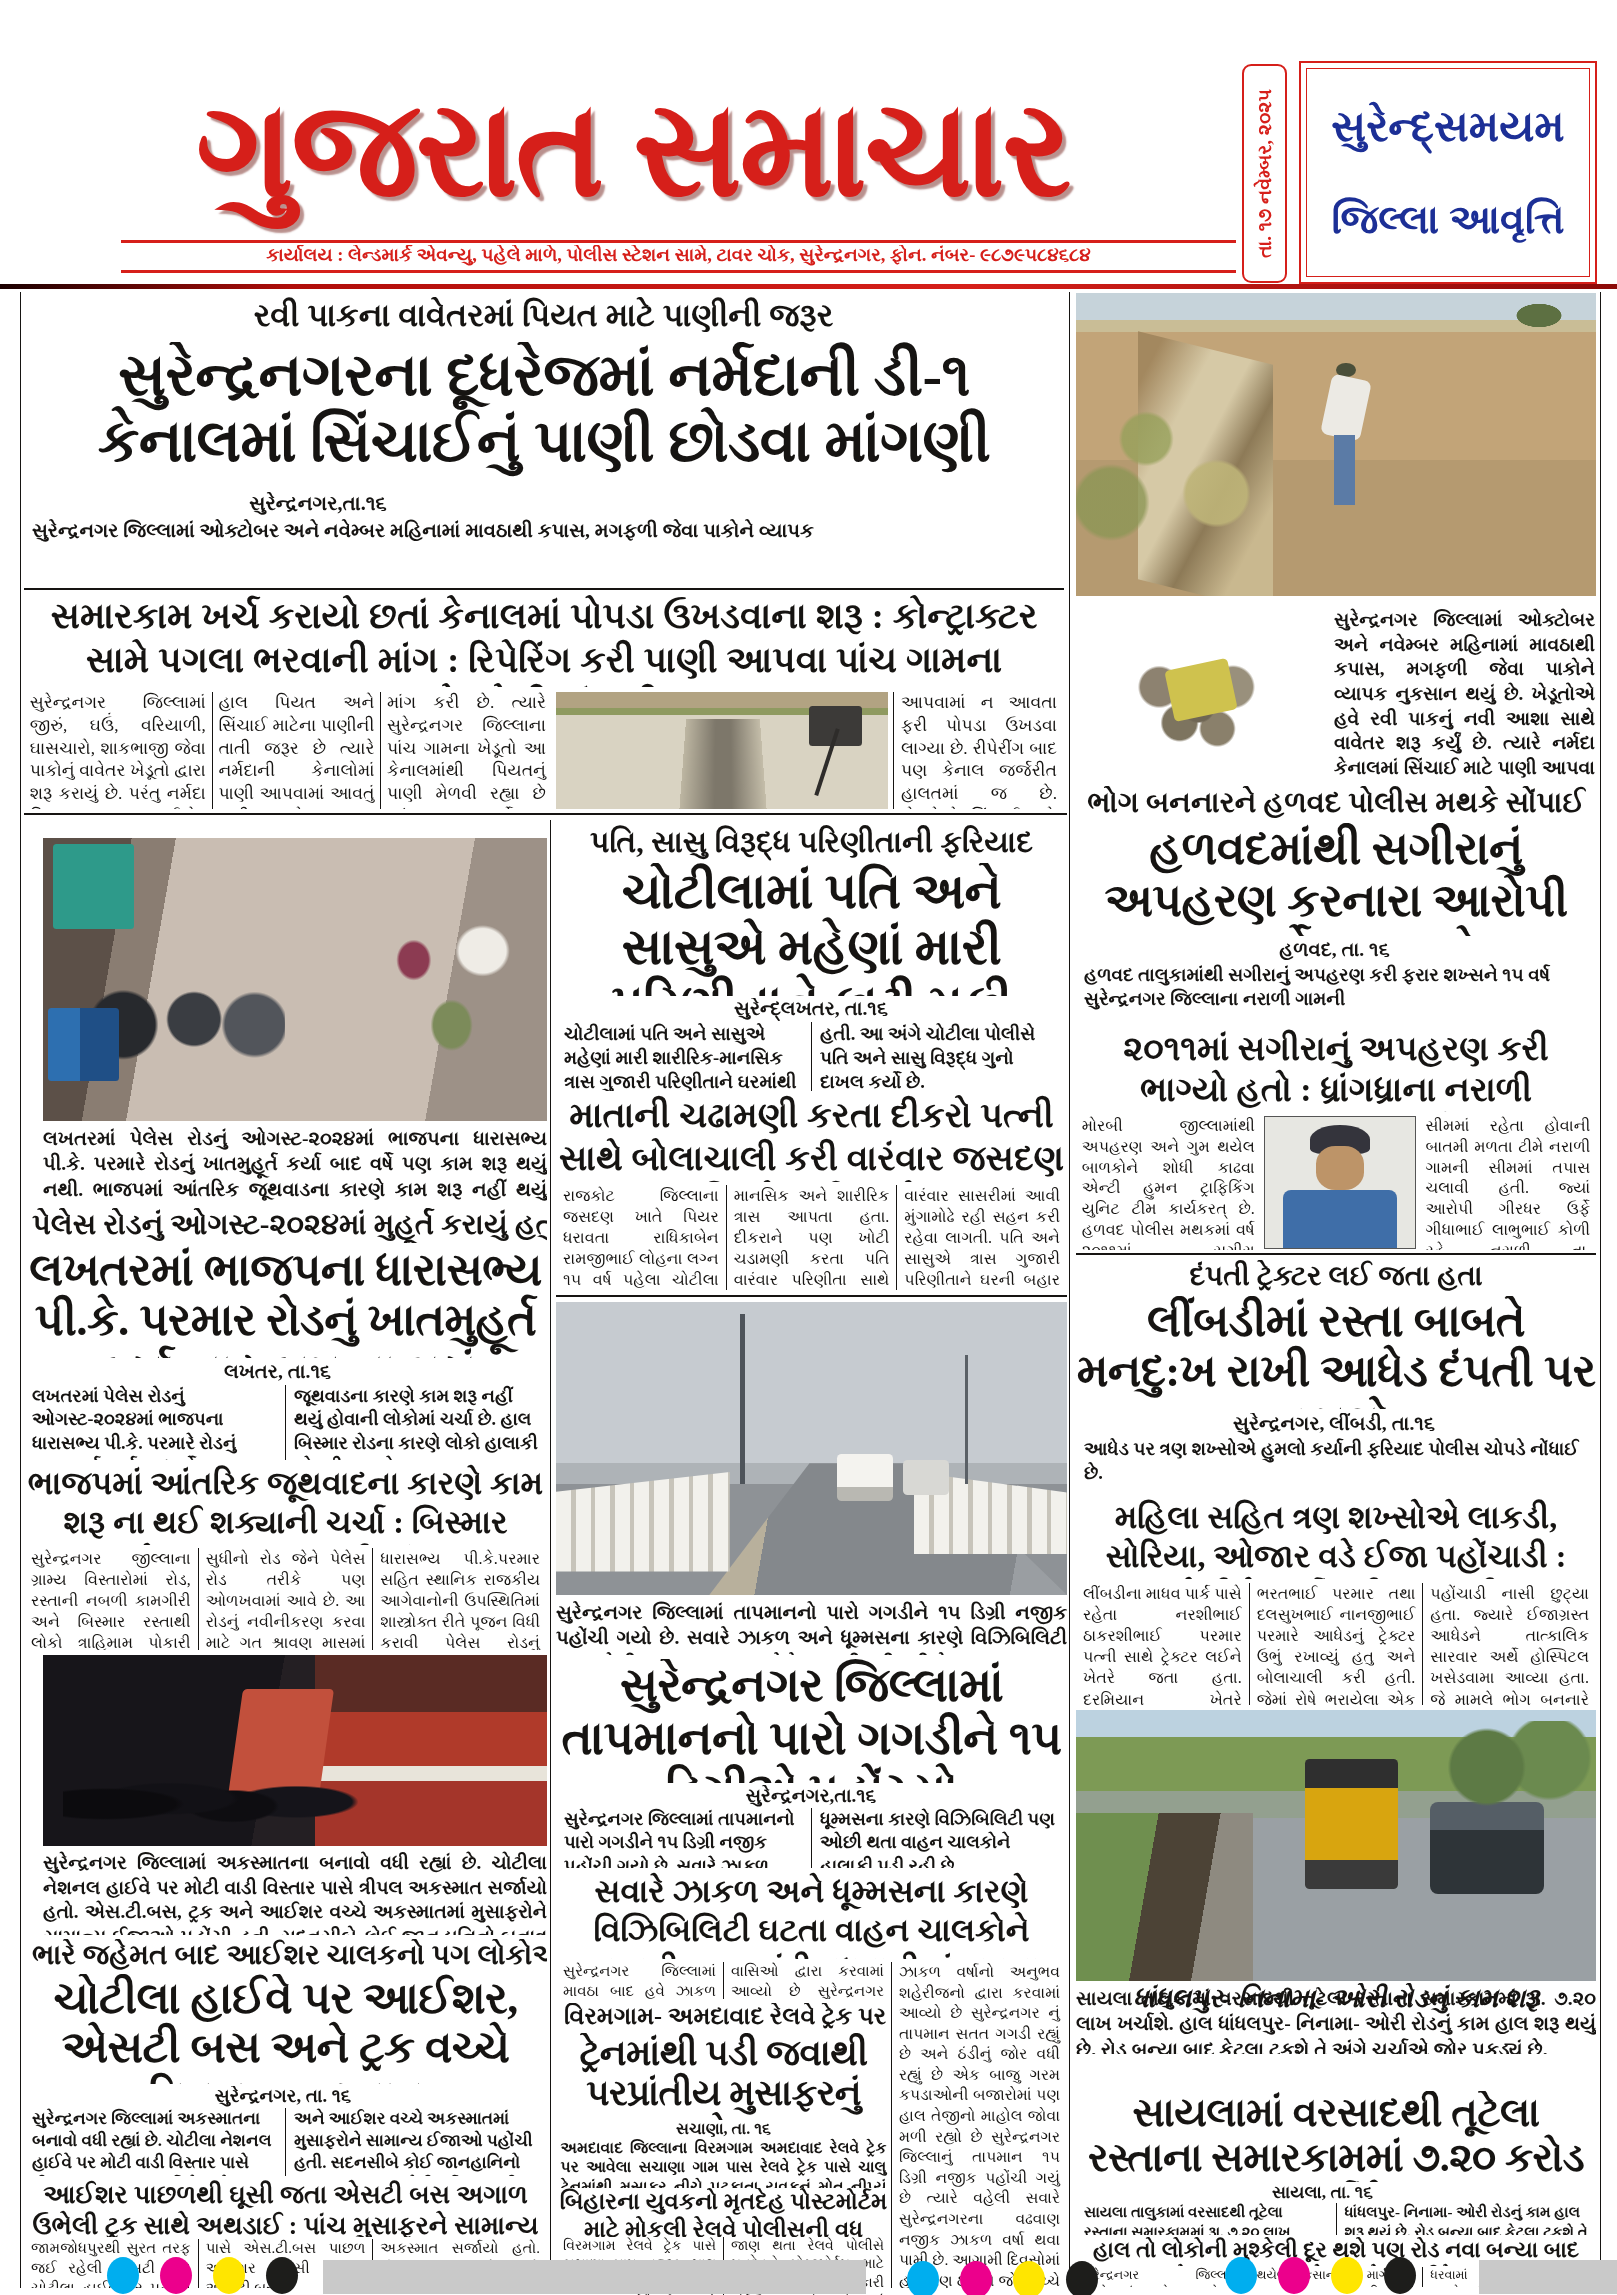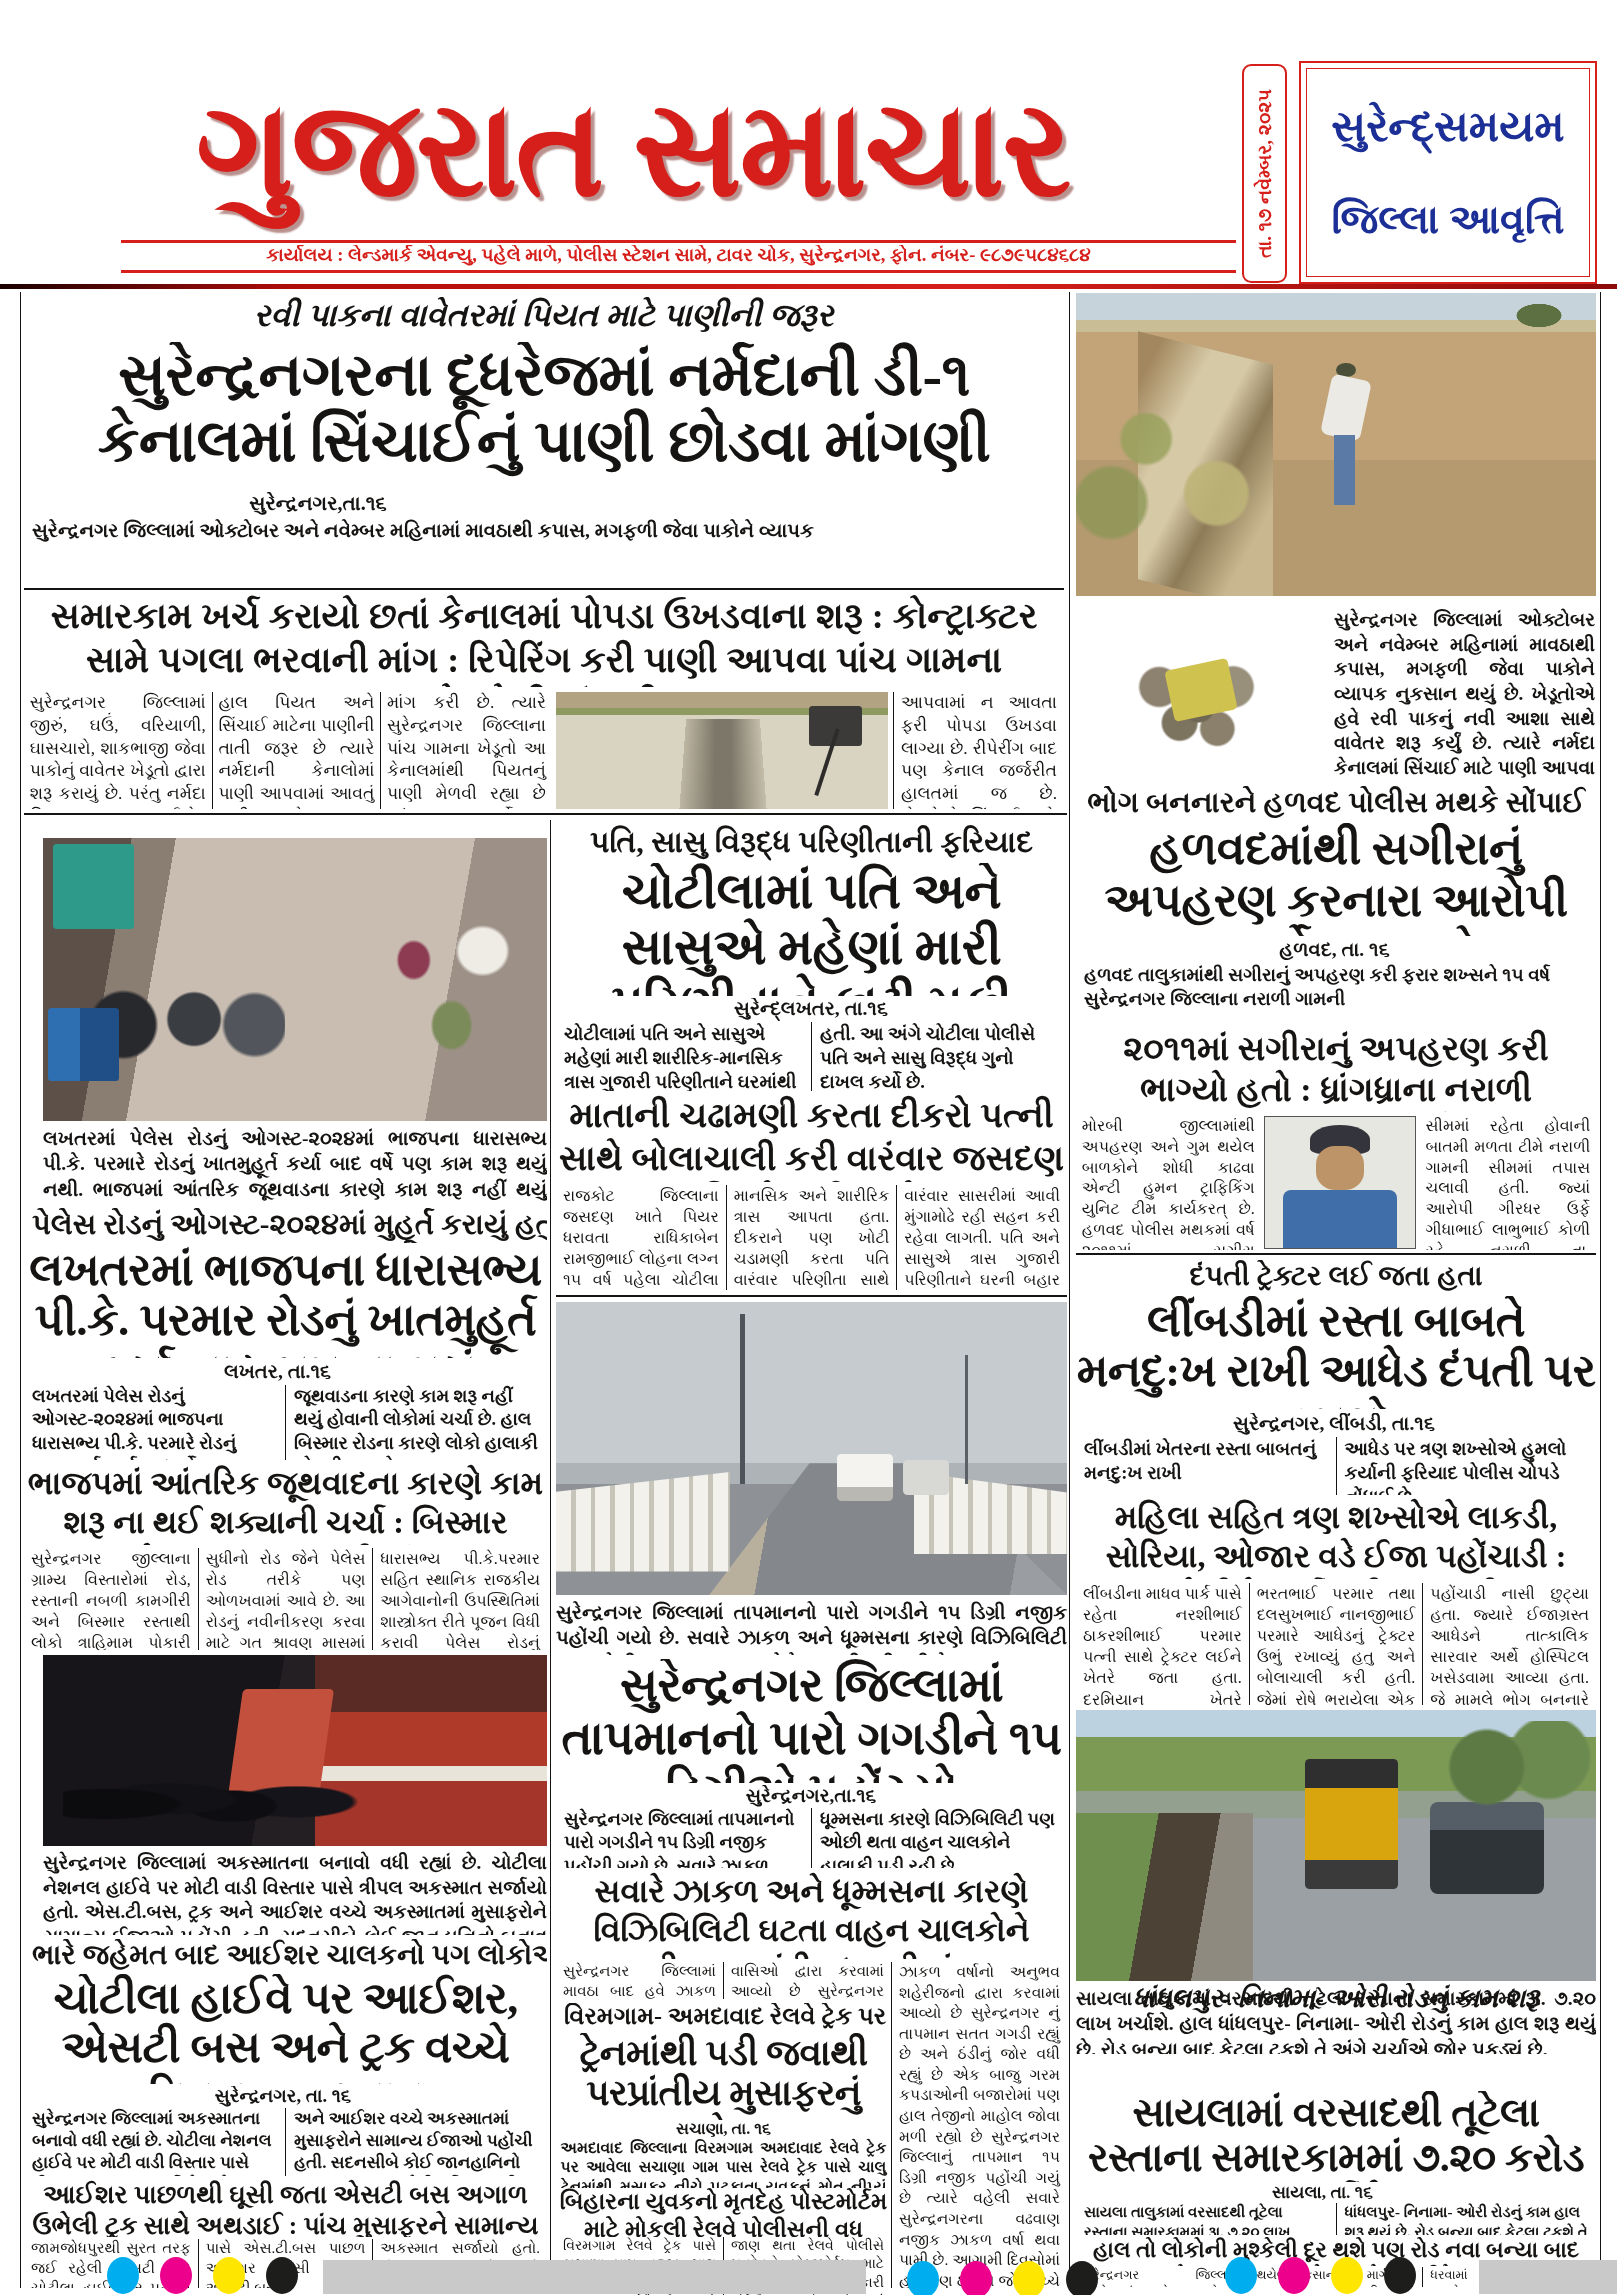--- a/index.html
+++ b/index.html
@@ -43,21 +43,21 @@
     <span style="font-size:40px;font-weight:bold;color:#1c2f96;">જિલ્લા આવૃત્તિ</span>
   </div>
 </div>
 <div class="abs" style="left:0;top:284px;width:1617px;height:5.2px;background:linear-gradient(90deg,#1a0000,#b00d0a 18%,#d61f1a 60%,#8c0a08);"></div>
 
 <div class="vline" style="left:19.6px;top:292px;height:1996px;"></div>
 <div class="vline" style="left:1600px;top:292px;height:1996px;"></div>
 <div class="vline" style="left:1069px;top:292px;height:1996px;"></div>
 <div class="vline" style="left:550px;top:820px;height:1467px;"></div>
 
-<div class="kicker" style="left:139px;top:297px;width:809px;height:39px;font-size:32px;position:absolute;font-style:italic;">
+<div class="kicker" style="left:139px;top:297px;width:809px;height:39px;font-size:32px;position:absolute;">
   <span>રવી પાકના વાવેતરમાં પિયત માટે પાણીની જરૂર</span>
 </div>
 <div class="headline abs" style="left:24px;top:342px;width:1040px;height:146px;font-size:59px;">સુરેન્દ્રનગરના દૂધરેજમાં નર્મદાની ડી-૧ કેનાલમાં સિંચાઈનું પાણી છોડવા માંગણી</div>
 <div class="dateline abs" style="left:191px;top:492px;width:254px;height:24px;font-size:20px;">સુરેન્દ્રનગર,તા.૧૬</div>
 <div class="lead2 abs" style="left:24px;top:518px;width:1040px;height:67px;font-size:19.6px;">
   <div>સુરેન્દ્રનગર જિલ્લામાં ઓક્ટોબર અને નવેમ્બર મહિનામાં માવઠાથી કપાસ, મગફળી જેવા પાકોને વ્યાપક</div>
 </div>
 <div class="rule" style="left:24px;top:588px;width:1040px;height:1.7px;"></div>
 <div class="subhead abs" style="left:24px;top:595px;width:1040px;height:92px;font-size:36px;">સમારકામ ખર્ચ કરાયો છતાં કેનાલમાં પોપડા ઉખડવાના શરૂ : કોન્ટ્રાક્ટર સામે પગલા ભરવાની માંગ : રિપેરિંગ કરી પાણી આપવા પાંચ ગામના ખેડૂતોની માંગણી</div>
 <div class="abs" style="left:24px;top:692px;width:1040px;height:117px;display:flex;">
@@ -108,21 +108,20 @@
   <div style="flex:1;padding:0 5.8px;font-size:16px;line-height:1.3;overflow:hidden;text-align:justify;">સીમમાં રહેતા હોવાની બાતમી મળતા ટીમે નરાળી ગામની સીમમાં તપાસ ચલાવી હતી. જ્યાં આરોપી ગીરધર ઉર્ફે ગીધાભાઈ લાભુભાઈ કોળી રહે. નરાળી તા. ધ્રાંગધ્રાવાળાને ઝડપી લઈને ભોગ બનનારને શોધી કાઢી આગળની કાર્યવાહી અર્થે હળવદ પોલીસ મથકને સોપવામાં આવ્યા છે.</div>
 </div>
 <div class="rule" style="left:1076px;top:1253px;width:520px;height:1.7px;"></div>
 
 <div class="kicker abs" style="left:1076px;top:1260px;width:520px;height:34px;font-size:28px;">
   <span>દંપતી ટ્રેક્ટર લઈ જતા હતા</span>
 </div>
 <div class="headline abs" style="left:1076px;top:1296px;width:520px;height:113px;font-size:45px;">લીંબડીમાં રસ્તા બાબતે મનદુ:ખ રાખી આધેડ દંપતી પર હુમલો</div>
 <div class="dateline abs" style="left:1178px;top:1413px;width:312px;height:23px;font-size:19.6px;">સુરેન્દ્રનગર, લીંબડી, તા.૧૬</div>
 <div class="lead2 abs" style="left:1076px;top:1437px;width:520px;height:58px;font-size:18.5px;">
-  <div>લીંબડીમાં ખેતરના રસ્તા બાબતનું મનદુ:ખ રાખી</div>
   <div>આધેડ પર ત્રણ શખ્સોએ હુમલો કર્યાની ફરિયાદ પોલીસ ચોપડે નોંધાઈ છે.</div>
 </div>
 <div class="subhead abs" style="left:1076px;top:1498px;width:520px;height:81px;font-size:32px;">મહિલા સહિત ત્રણ શખ્સોએ લાકડી, સોરિયા, ઓજાર વડે ઈજા પહોંચાડી : પોલીસે કાર્યવાહી હાથ ધરી</div>
 <div class="cols abs" style="left:1076px;top:1583px;width:520px;height:122px;font-size:16px;">
   <div>લીંબડીના માધવ પાર્ક પાસે રહેતા નરશીભાઈ ઠાકરશીભાઈ પરમાર પત્ની સાથે ટ્રેક્ટર લઈને ખેતરે જતા હતા. દરમિયાન ખેતરે ચાલવાના રસ્તા બાબતે અગાઉ ચાલતી બોલાચાલીનું મનદુ:ખ રાખી ખેતરના રસ્તે ઉભેલા ભરતભાઈ નાનજીભાઈ પરમાર, ભારતીબેન</div>
   <div>ભરતભાઈ પરમાર તથા દલસુખભાઈ નાનજીભાઈ પરમારે આધેડનું ટ્રેક્ટર ઉભું રખાવ્યું હતુ અને બોલાચાલી કરી હતી. જેમાં રોષે ભરાયેલા એક મહિલા સહિત ત્રણ શખ્સો દ્વારા આધેડ પર લાકડી તથા સોરિયા, ઓજાર વડે હુમલો કરી આધેડને ઈજાઓ</div>
   <div>પહોંચાડી નાસી છુટ્યા હતા. જ્યારે ઈજાગ્રસ્ત આધેડને તાત્કાલિક સારવાર અર્થે હોસ્પિટલ ખસેડવામા આવ્યા હતા. જે મામલે ભોગ બનનારે એક મહિલા સહિત ત્રણ શખ્સો વિરૂદ્ધ લીંબડી પોલીસ મથકે ગુનો નોંધી કાર્યવાહી હાથ ધરી છે.</div>
 </div>
 
 <div class="photo" style="left:1076px;top:1710px;width:520px;height:271px;background:linear-gradient(#bcd2e0 0 10%,#7d9a55 10% 30%,#93a08f 30% 40%,#9aa0a4 40% 100%);">

